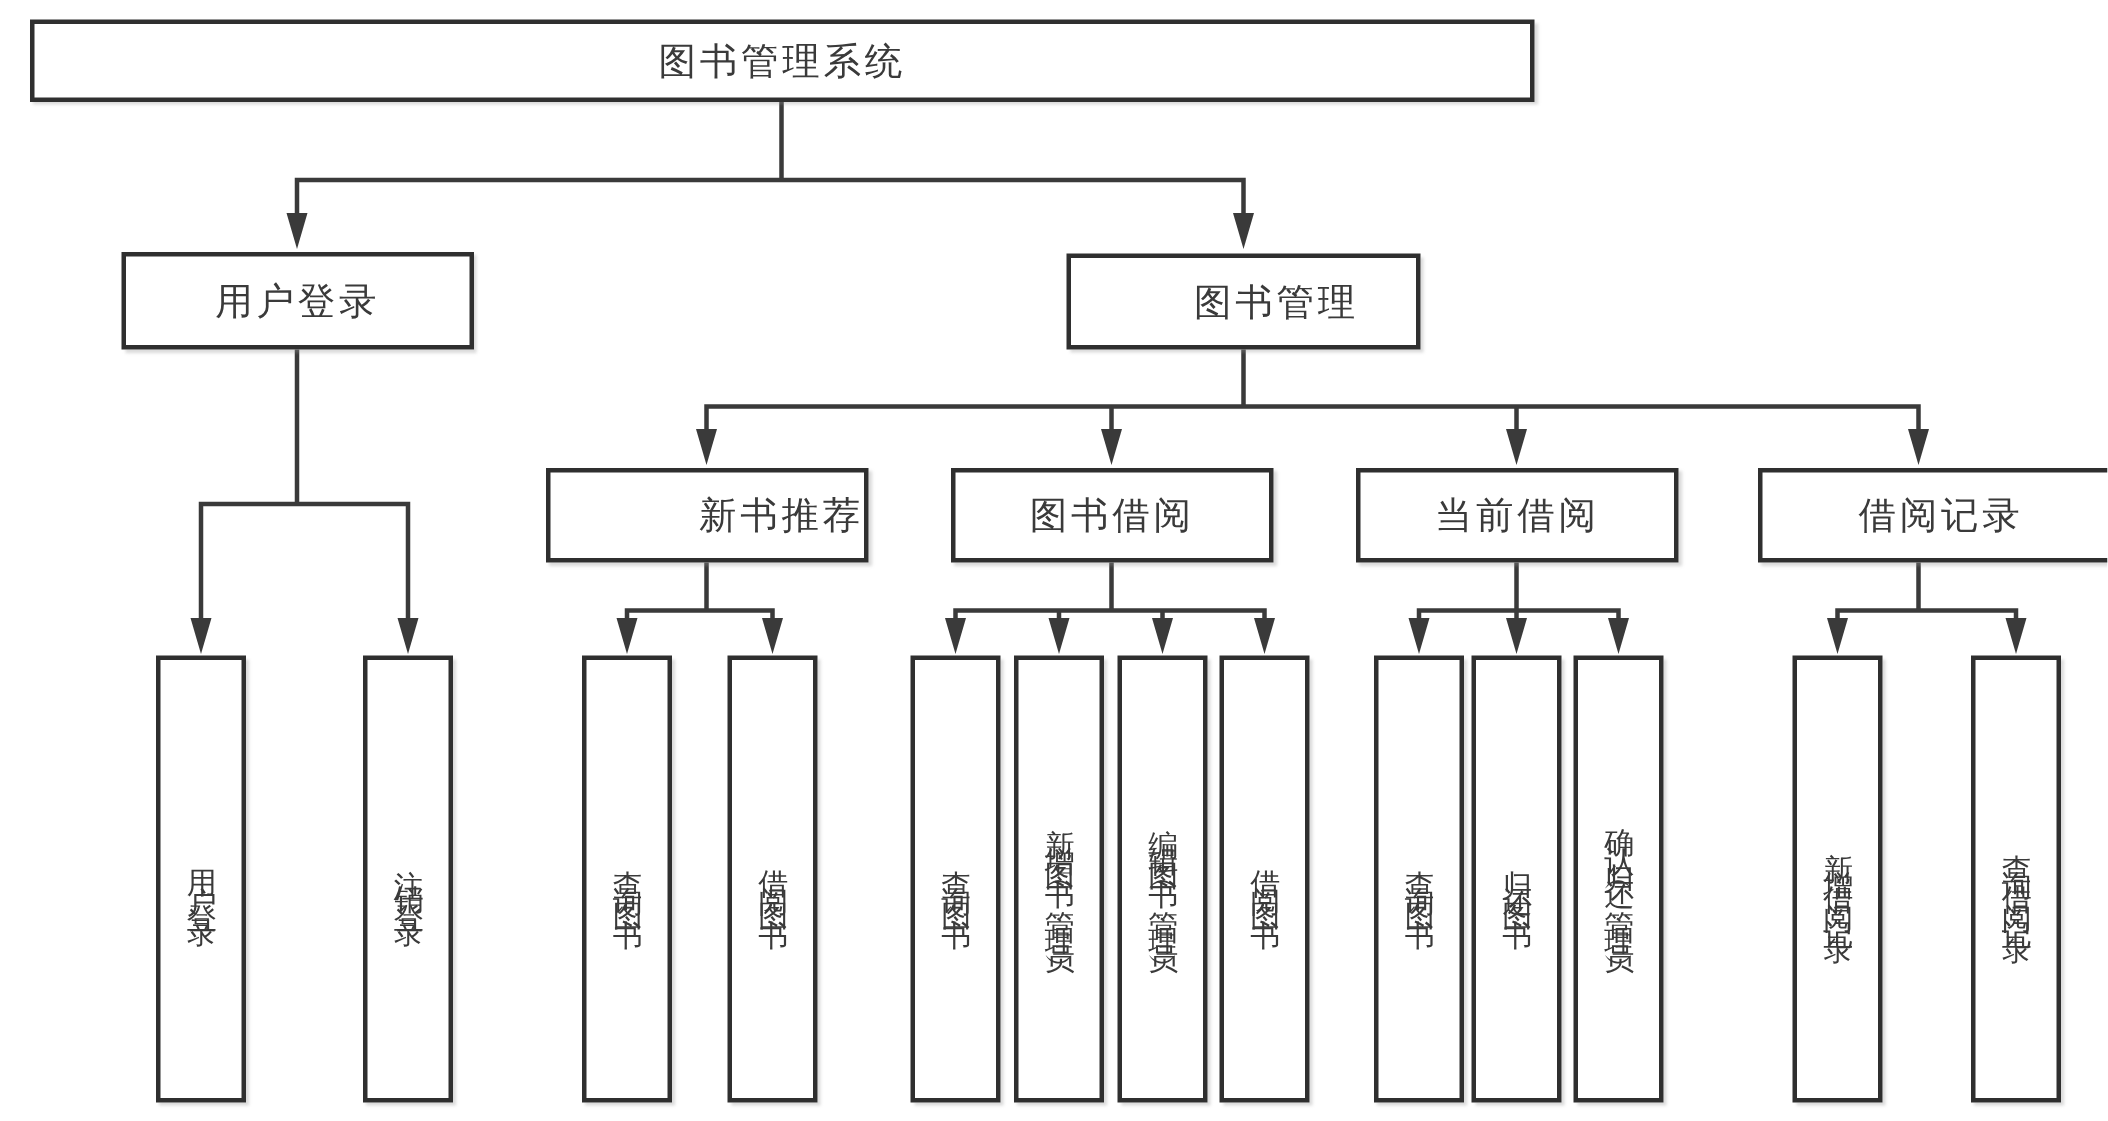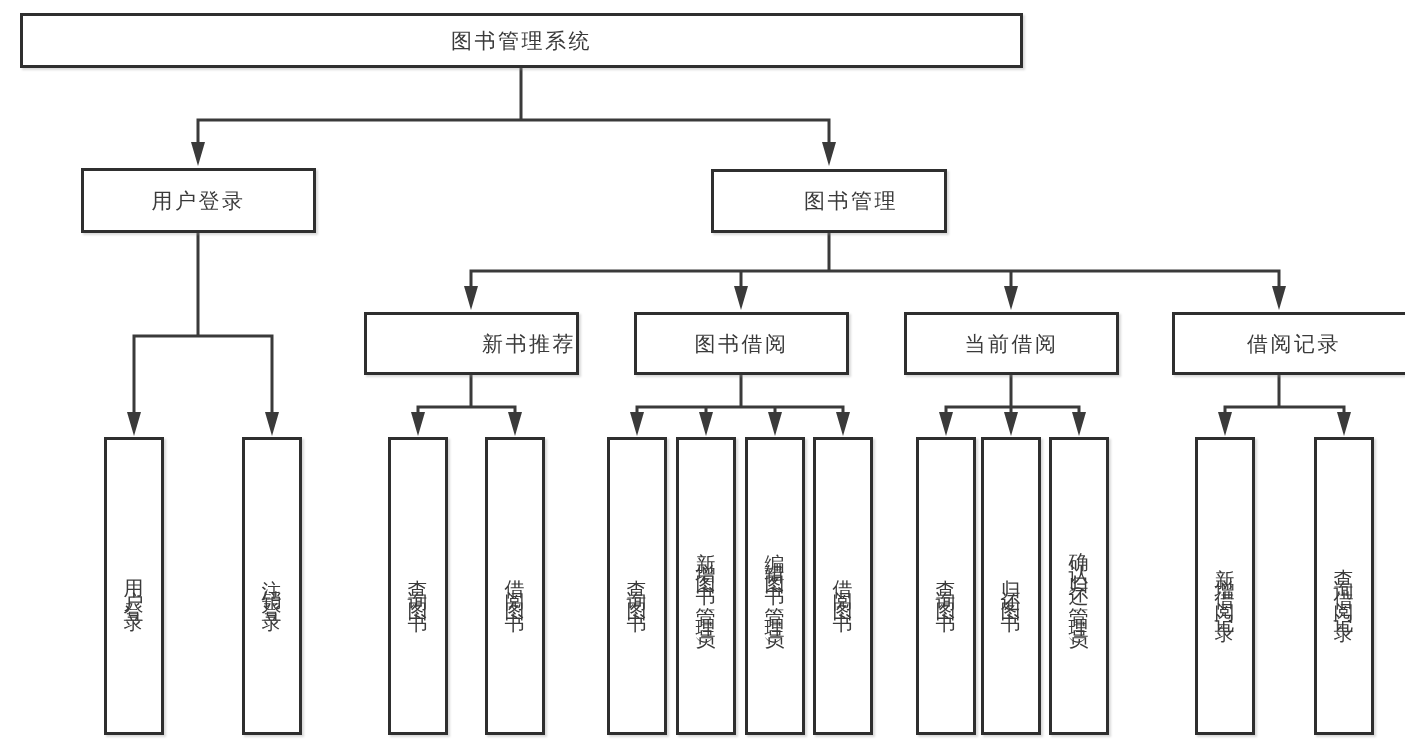--- a/index.html
+++ b/index.html
@@ -21,21 +21,21 @@
   }
   .connector-layer polygon{fill:var(--line);stroke:none;}
   .node{
     position:absolute;z-index:2;box-sizing:border-box;
     background:var(--background);
     border:3px solid var(--box-border);
     display:flex;align-items:center;justify-content:center;
     color:var(--text);
     box-shadow:2px 2px 2px rgba(150,150,150,0.35);
   }
-  .hbox{font-size:21px;letter-spacing:2.5px;}
+  .hbox{font-size:25px;letter-spacing:2.5px;}
   .vbox{width:60px;height:298px;top:437px;}
   .vbox .vlabel{
     writing-mode:vertical-rl;text-orientation:mixed;
     font-size:20px;line-height:1;letter-spacing:11px;
     white-space:nowrap;
   }
   .watermark{
     position:absolute;z-index:3;
     left:1184px;top:710px;
     font-size:19px;letter-spacing:0.5px;

